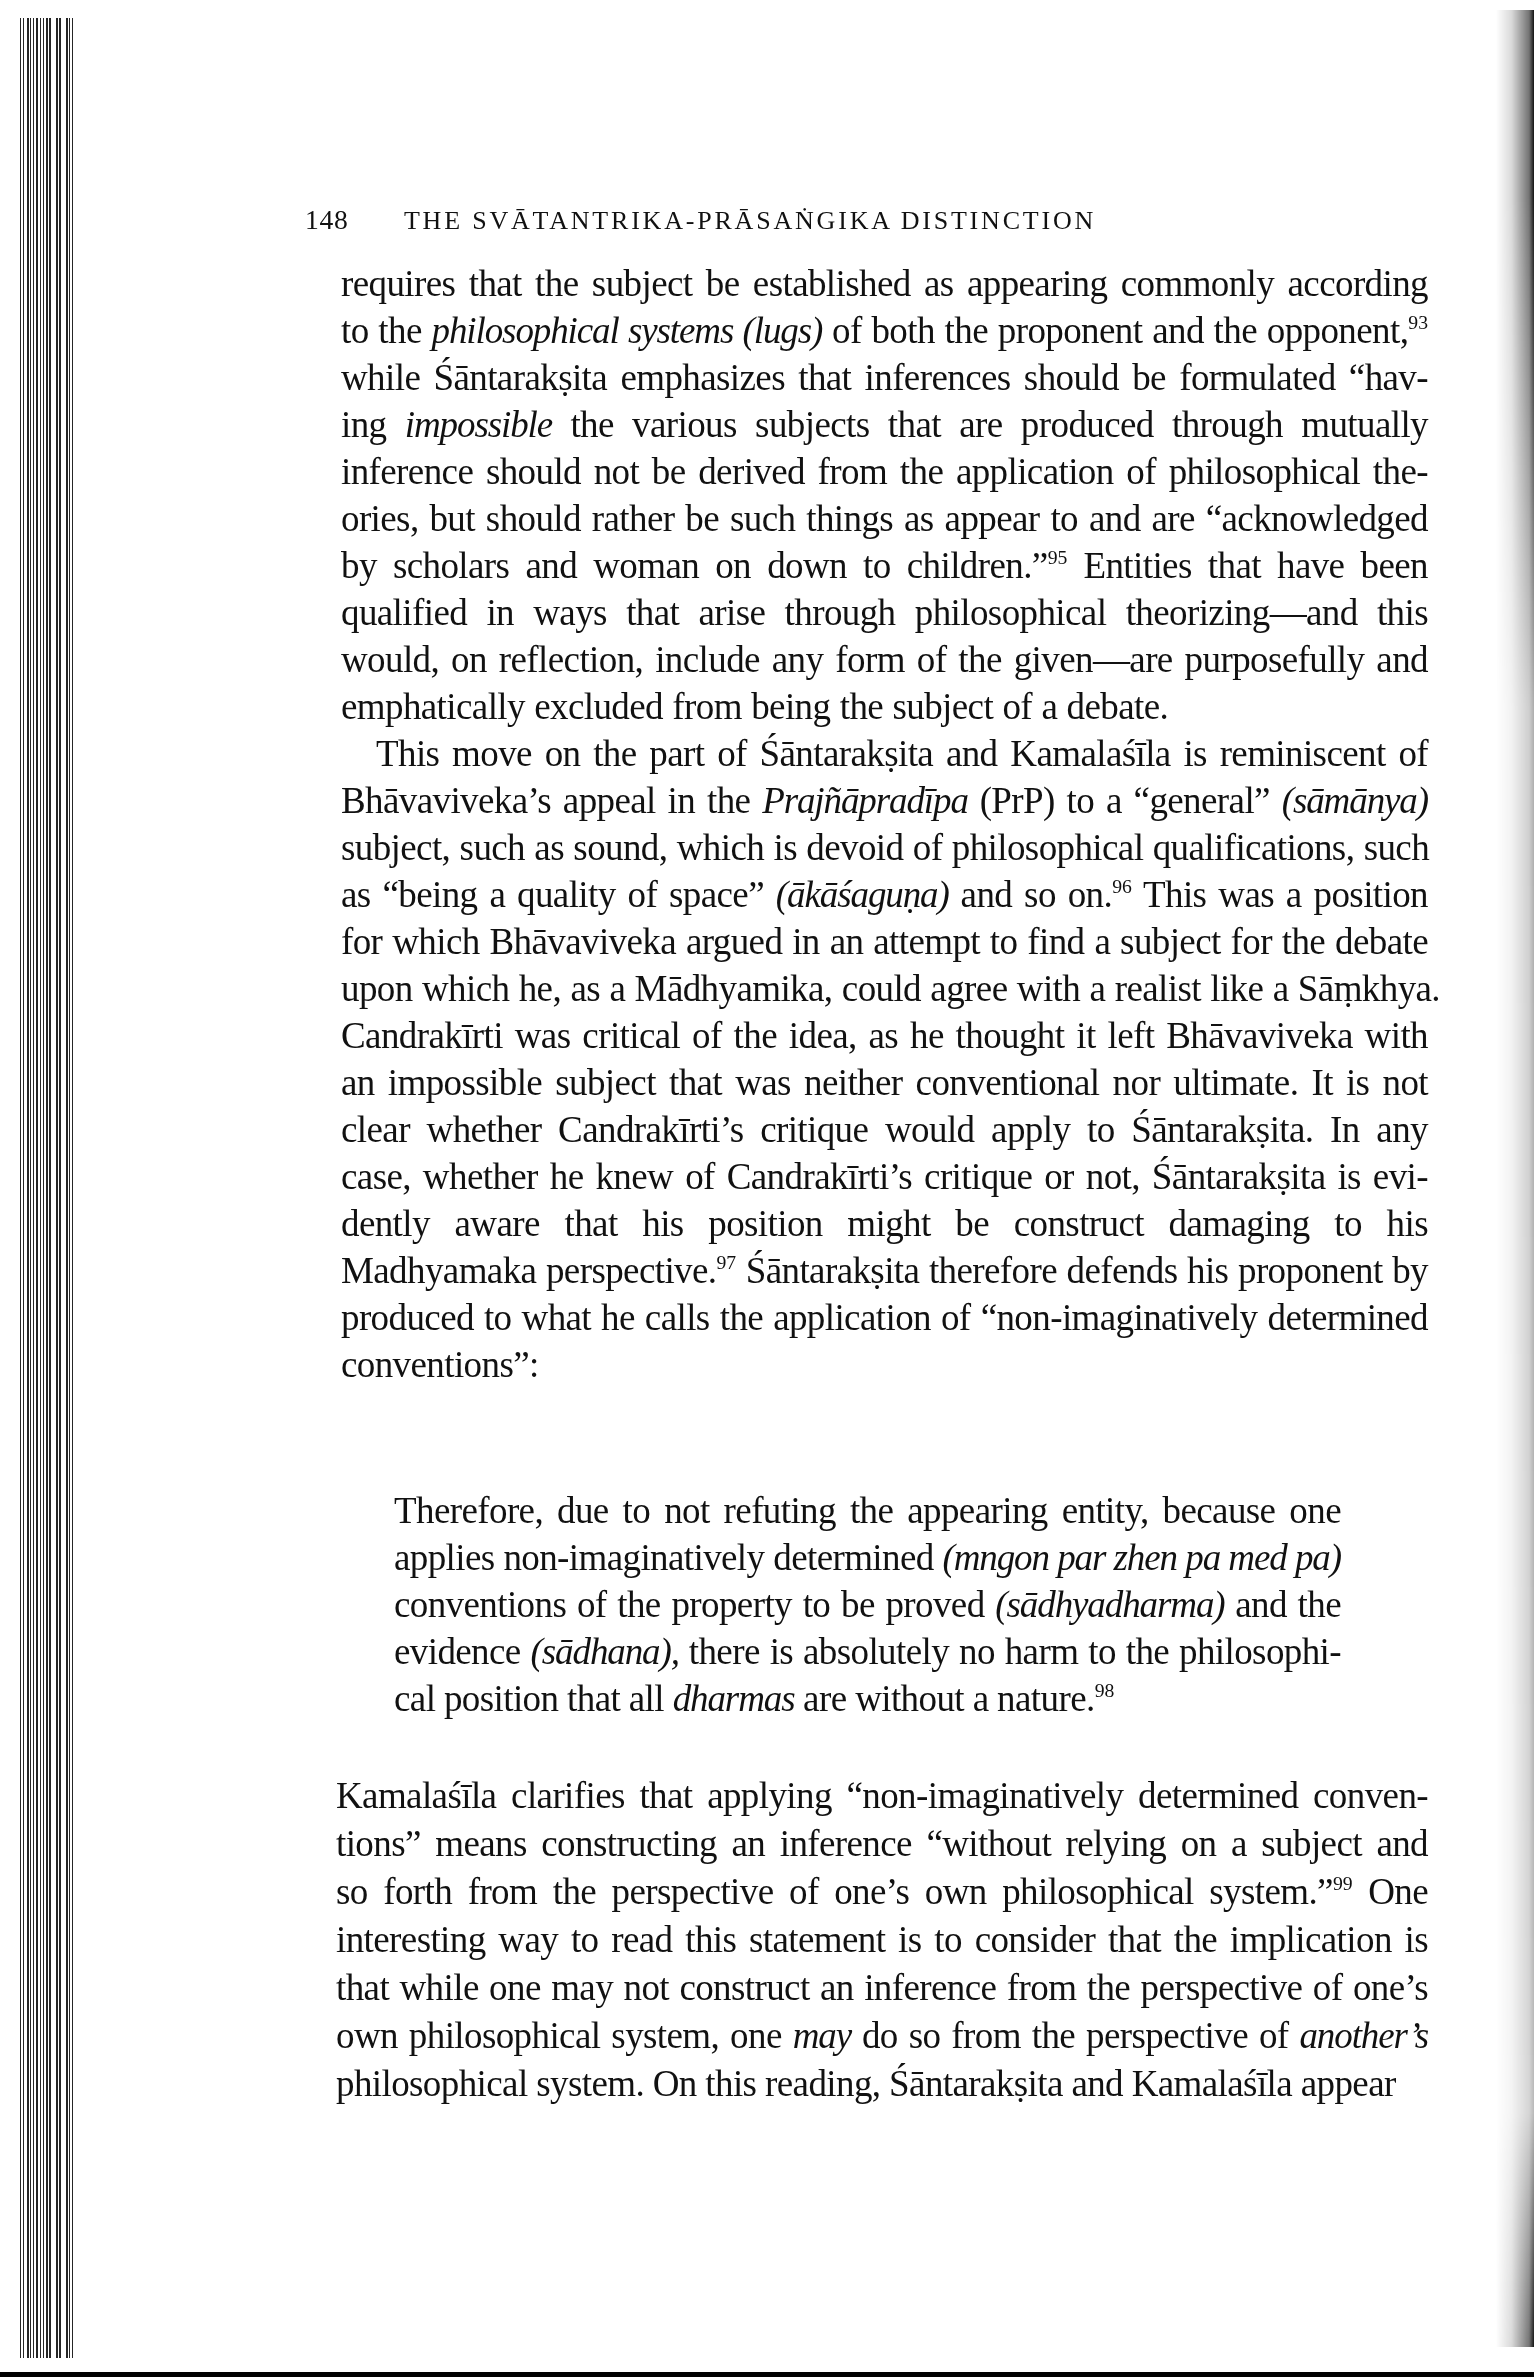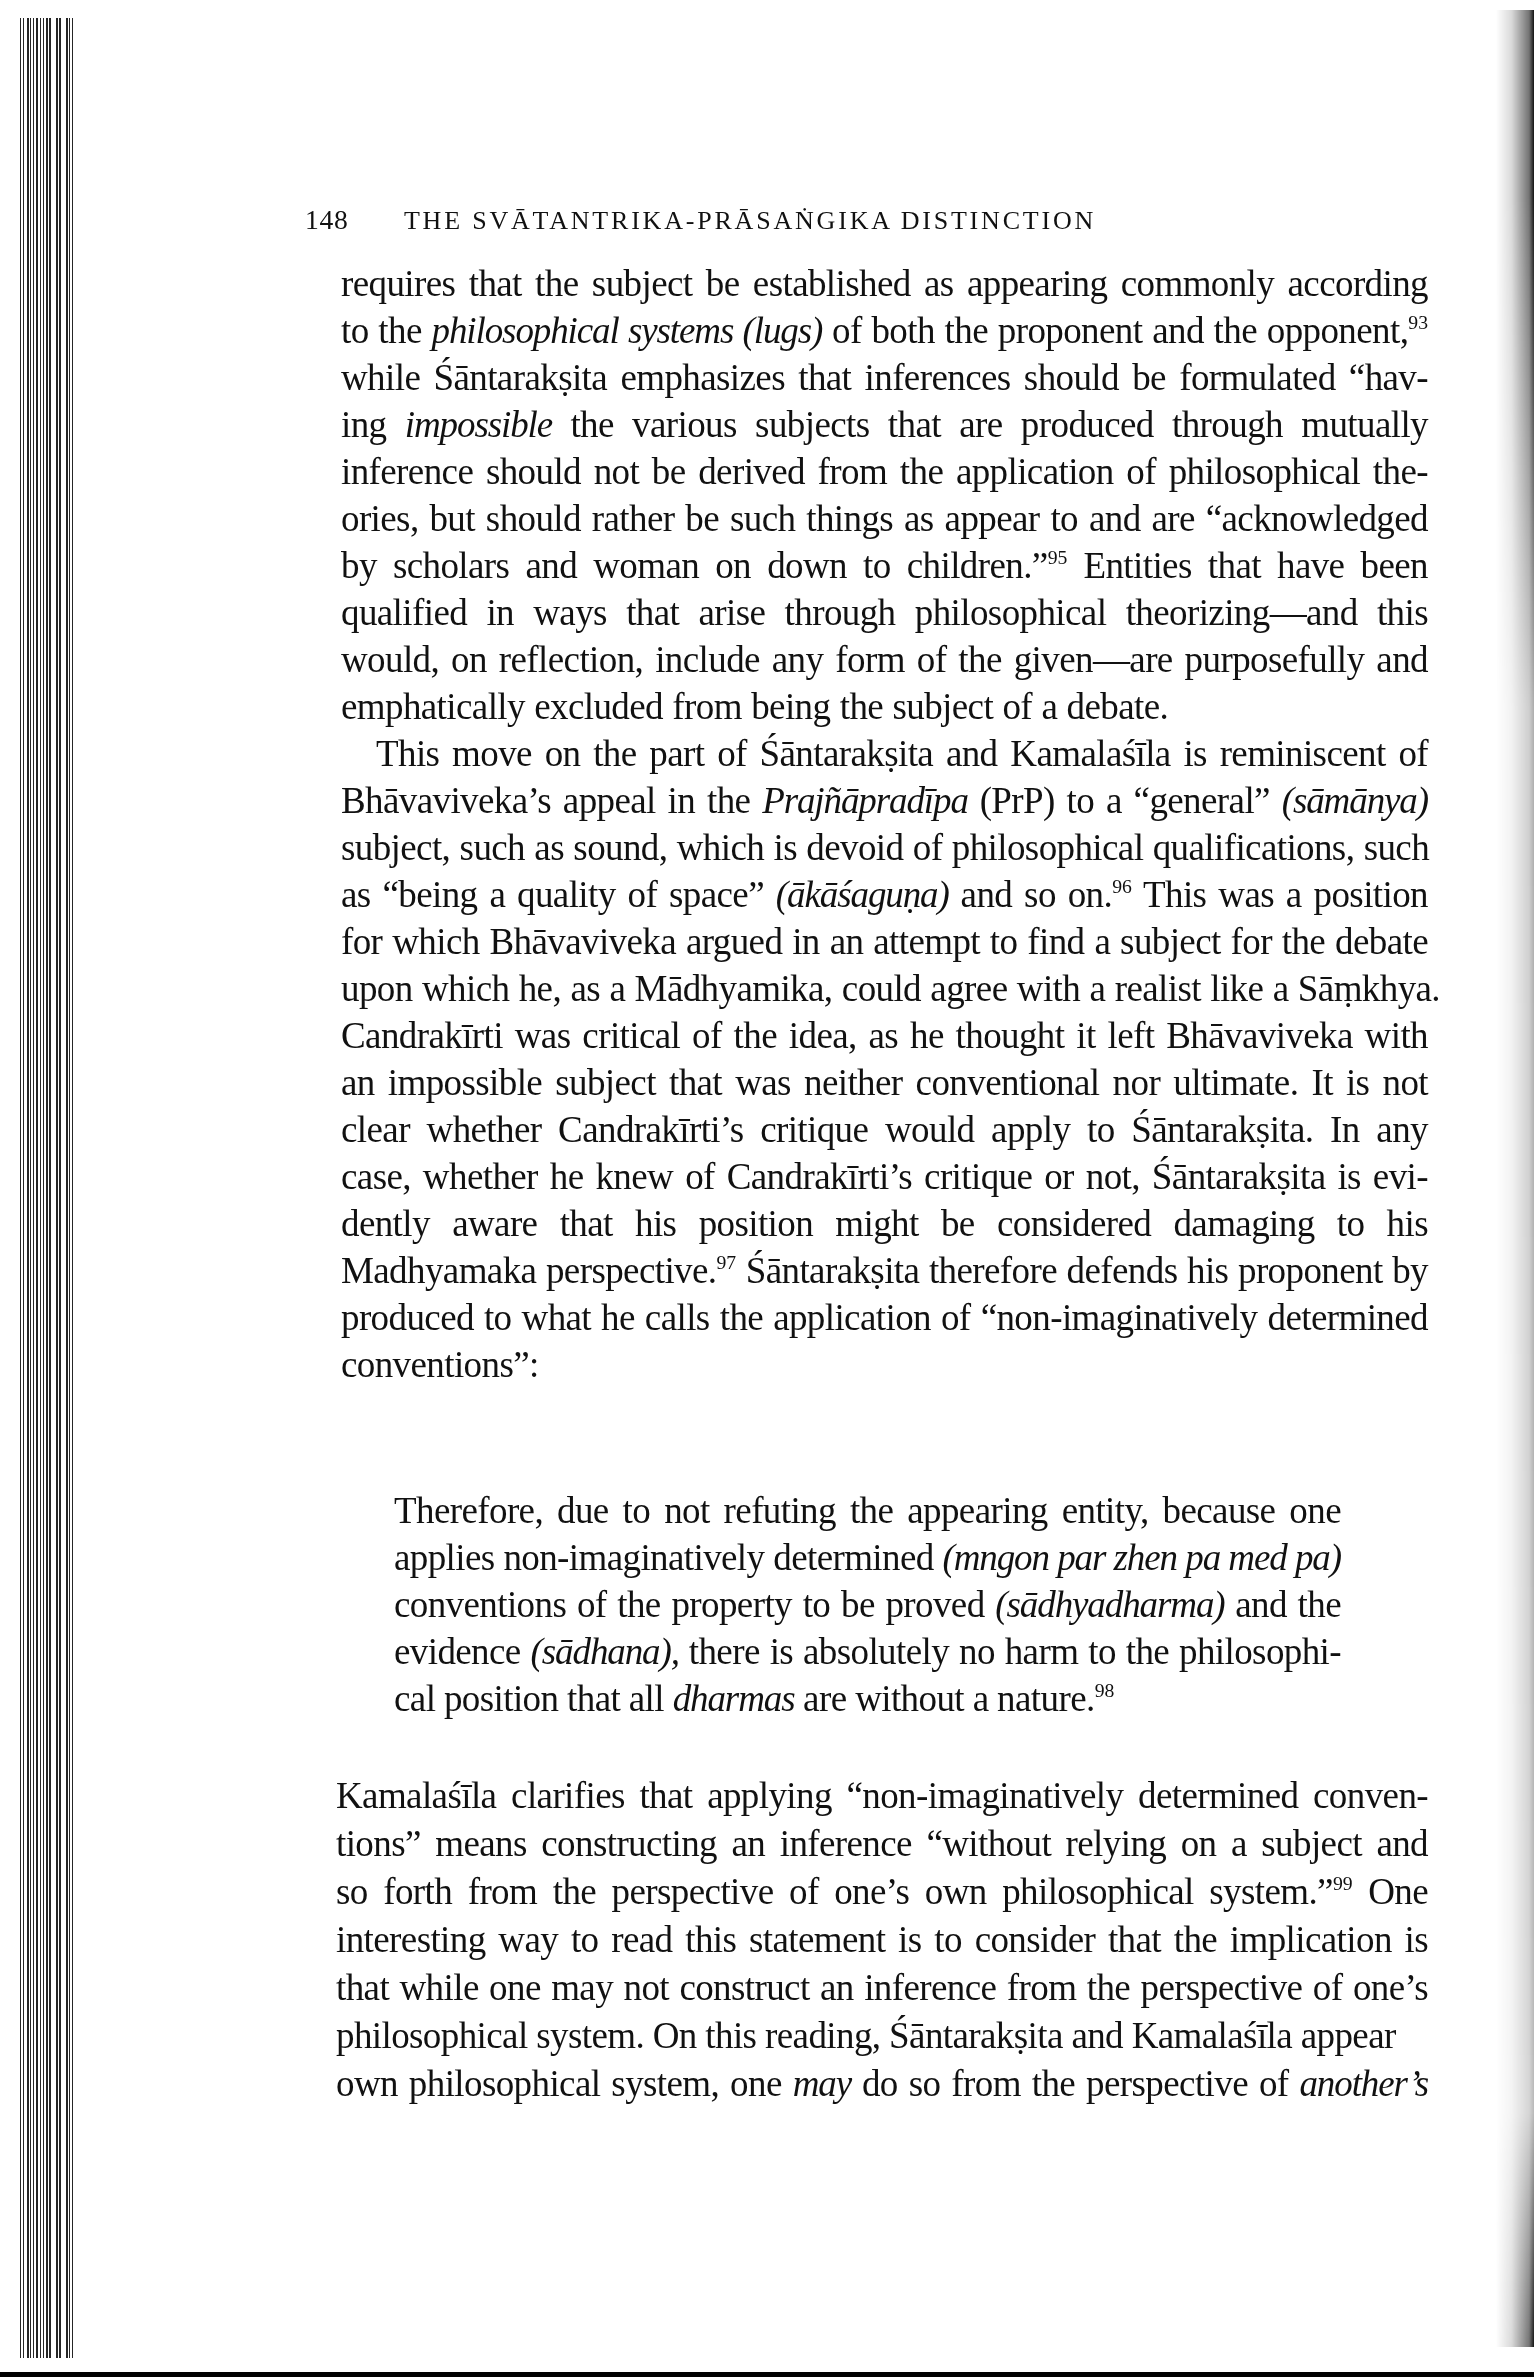--- a/index.html
+++ b/index.html
@@ -93,21 +93,21 @@
       <span class="line indent"><span>This move on the part of Śāntarakṣita and Kamalaśīla is reminiscent of</span></span>
       <span class="line"><span>Bhāvaviveka’s appeal in the </span><em>Prajñāpradīpa</em><span> (PrP) to a “general” </span><em>(sāmānya)</em></span>
       <span class="line"><span>subject, such as sound, which is devoid of philosophical qualifications, such</span></span>
       <span class="line"><span>as “being a quality of space” </span><em>(ākāśaguṇa)</em><span> and so on.</span><sup>96</sup><span> This was a position</span></span>
       <span class="line"><span>for which Bhāvaviveka argued in an attempt to find a subject for the debate</span></span>
       <span class="line"><span>upon which he, as a Mādhyamika, could agree with a realist like a Sāṃkhya.</span></span>
       <span class="line"><span>Candrakīrti was critical of the idea, as he thought it left Bhāvaviveka with</span></span>
       <span class="line"><span>an impossible subject that was neither conventional nor ultimate. It is not</span></span>
       <span class="line"><span>clear whether Candrakīrti’s critique would apply to Śāntarakṣita. In any</span></span>
       <span class="line"><span>case, whether he knew of Candrakīrti’s critique or not, Śāntarakṣita is evi-</span></span>
-      <span class="line"><span>dently aware that his position might be considered damaging to his</span></span>
+      <span class="line"><span>dently aware that his position might be construct damaging to his</span></span>
       <span class="line"><span>Madhyamaka perspective.</span><sup>97</sup><span> Śāntarakṣita therefore defends his proponent by</span></span>
       <span class="line"><span>produced to what he calls the application of “non-imaginatively determined</span></span>
       <span class="line last"><span>conventions”:</span></span>
     </div>
 </div>
 
 <div class="quote-block">
   <div>
       <span class="line"><span>Therefore, due to not refuting the appearing entity, because one</span></span>
       <span class="line"><span>applies non-imaginatively determined </span><em>(mngon par zhen pa med pa)</em></span>
@@ -117,17 +117,17 @@
     </div>
 </div>
 
 <div class="text-block-2">
   <div>
       <span class="line"><span>Kamalaśīla clarifies that applying “non-imaginatively determined conven-</span></span>
       <span class="line"><span>tions” means constructing an inference “without relying on a subject and</span></span>
       <span class="line"><span>so forth from the perspective of one’s own philosophical system.”</span><sup>99</sup><span> One</span></span>
       <span class="line"><span>interesting way to read this statement is to consider that the implication is</span></span>
       <span class="line"><span>that while one may not construct an inference from the perspective of one’s</span></span>
+      <span class="line"><span>own philosophical system, one </span><em>may</em><span> do so from the perspective of </span><em>another’s</em></span>
       <span class="line last"><span>philosophical system. On this reading, Śāntarakṣita and Kamalaśīla appear</span></span>
-      <span class="line"><span>own philosophical system, one </span><em>may</em><span> do so from the perspective of </span><em>another’s</em></span>
     </div>
 </div>
 
 
 </body></html>

